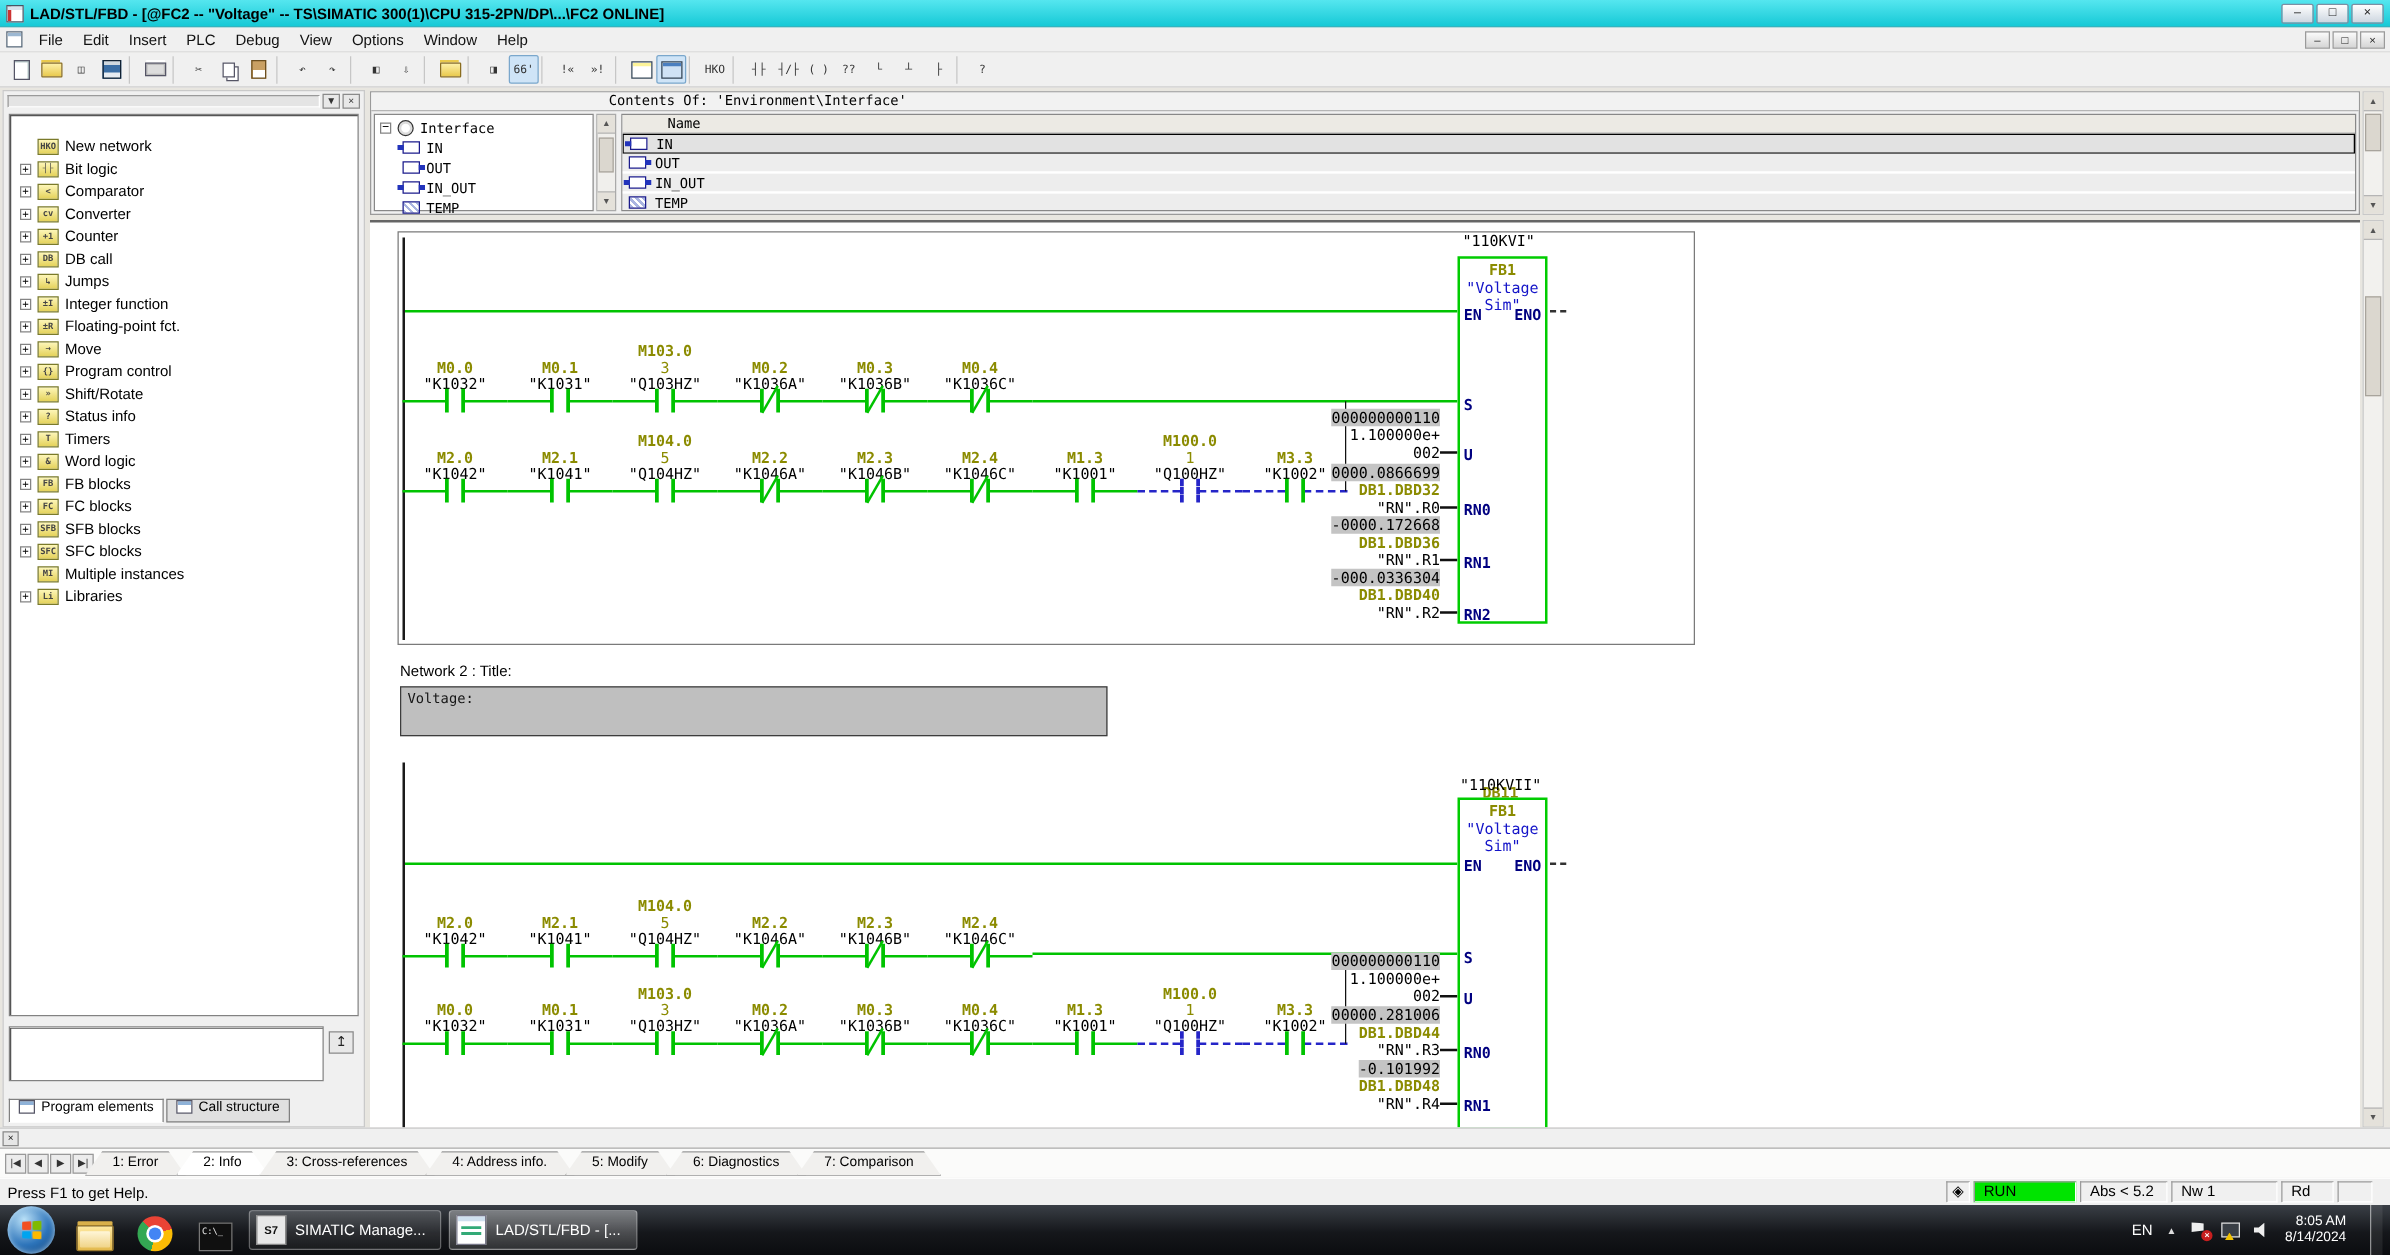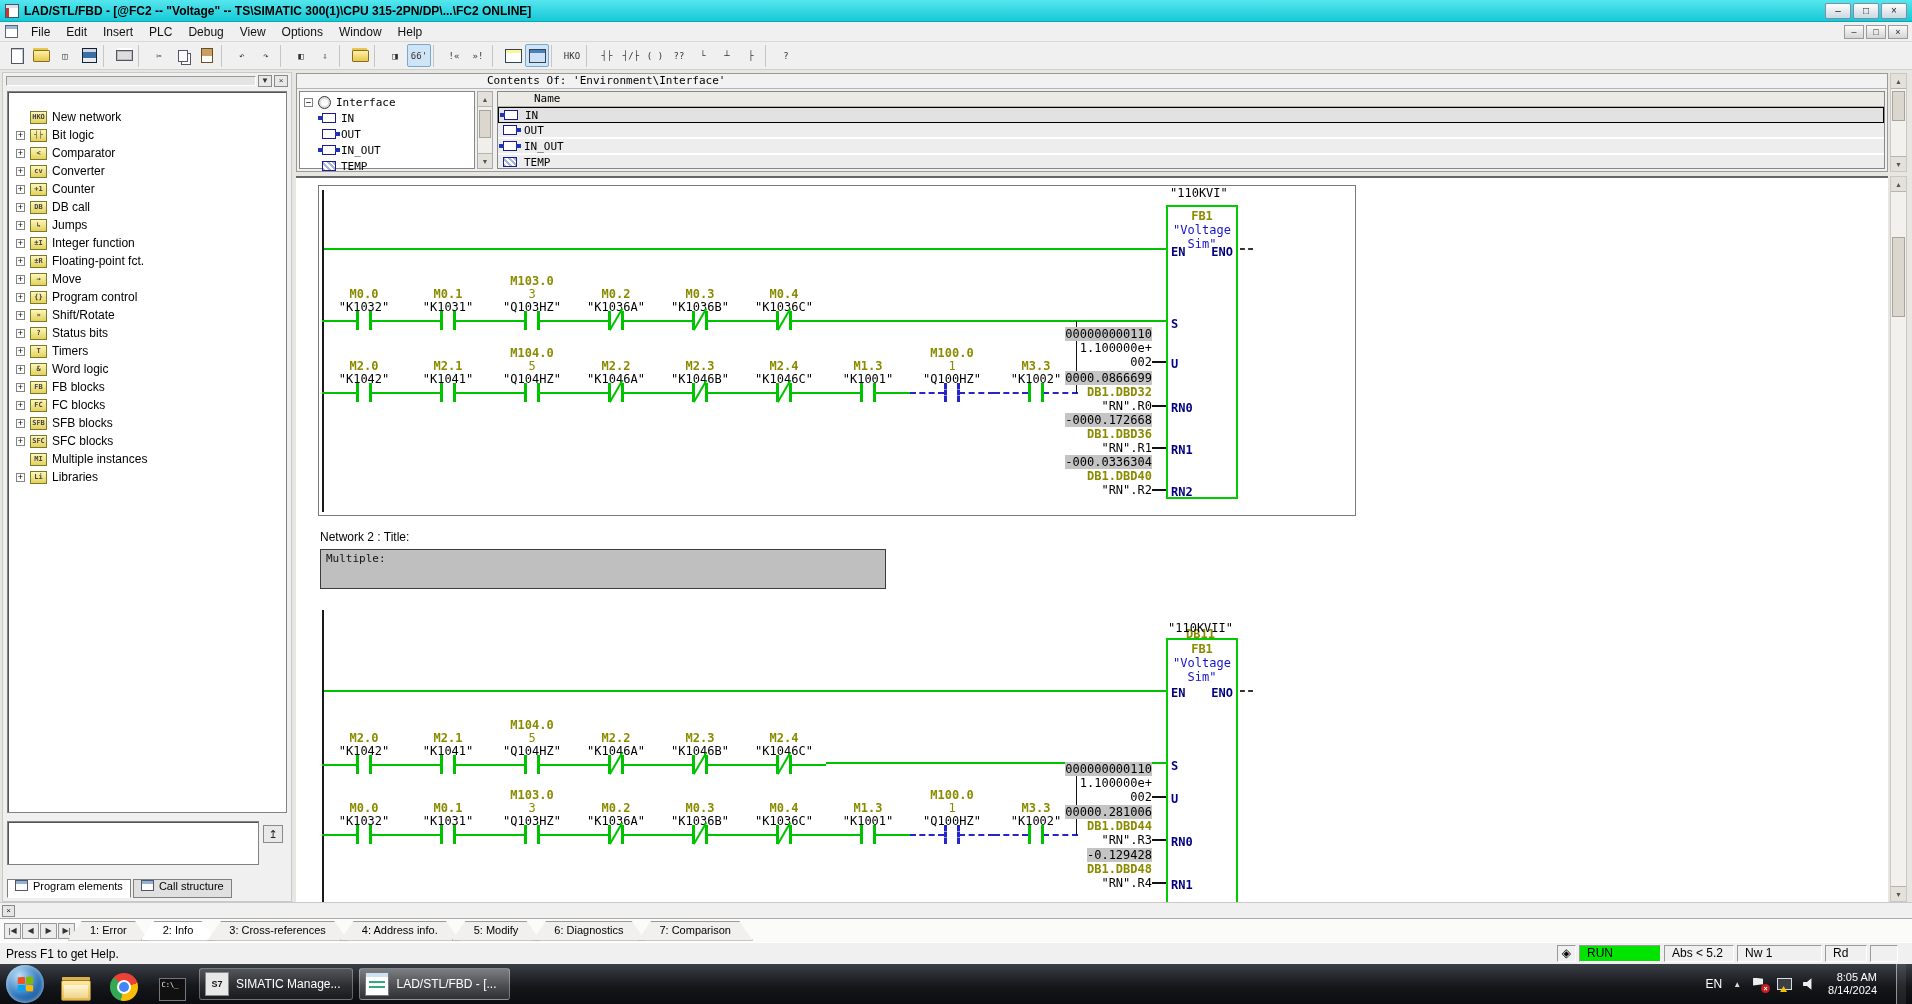--- a/index.html
+++ b/index.html
@@ -438,21 +438,21 @@
 
         <div class="sb-row">
           <span class="exp">+</span>
           <span class="sb-ic">»</span>
           <span>Shift/Rotate</span>
         </div>
 
         <div class="sb-row">
           <span class="exp">+</span>
           <span class="sb-ic">?</span>
-          <span>Status bits</span>
+          <span>Status info</span>
         </div>
 
         <div class="sb-row">
           <span class="exp">+</span>
           <span class="sb-ic">T</span>
           <span>Timers</span>
         </div>
 
         <div class="sb-row">
           <span class="exp">+</span>
@@ -829,21 +829,21 @@
         <span>ENO</span>
       </div>
       <div class="pin" style="top:110px">S</div>
       <div class="pin" style="top:150px">U</div>
       <div class="pin" style="top:194px">RN0</div>
       <div class="pin" style="top:236px">RN1</div>
       <div class="pin" style="top:278px">RN2</div>
     </div>
 
     <div class="net-title" style="left:24px;top:352px">Network 2 : Title:</div>
-    <div class="comment-box" style="left:24px;top:371px;width:566px;height:40px">Multiple:</div>
+    <div class="comment-box" style="left:24px;top:371px;width:566px;height:40px">Voltage:</div>
 
     <div class="rail" style="left:26px;top:432px;height:294px"></div>
     <div class="dbt" style="left:890px;top:449px">DB11</div>
     <div class="bt" style="left:872px;top:443px">"110KVII"</div>
 
     <div class="hw" style="left:28px;top:512px;width:842px"></div>
     <div class="enostub" style="left:944px;top:512px"></div>
 
     <div class="rung" style="left:26px;top:534px">
 
@@ -1056,21 +1056,21 @@
       <div>002</div>
     </div>
     <div class="connline" style="left:856px;top:618px;width:14px"></div>
     <div class="vgroup" style="left:686px;top:627px">
       <div><span class="vb">00000.281006</span></div>
       <div class="vm-o">DB1.DBD44</div>
       <div>"RN".R3</div>
     </div>
     <div class="connline" style="left:856px;top:661px;width:14px"></div>
     <div class="vgroup" style="left:686px;top:670px">
-      <div><span class="vb">-0.129428</span></div>
+      <div><span class="vb">-0.101992</span></div>
       <div class="vm-o">DB1.DBD48</div>
       <div>"RN".R4</div>
     </div>
     <div class="connline" style="left:856px;top:704px;width:14px"></div>
 
     <div class="fbblock" style="left:870px;top:460px;height:266px">
       <div class="fb-h" style="top:2px">FB1</div>
       <div class="fb-n" style="top:16px">"Voltage</div>
       <div class="fb-n" style="top:30px">Sim"</div>
       <div class="fb-enrow" style="top:46px">

